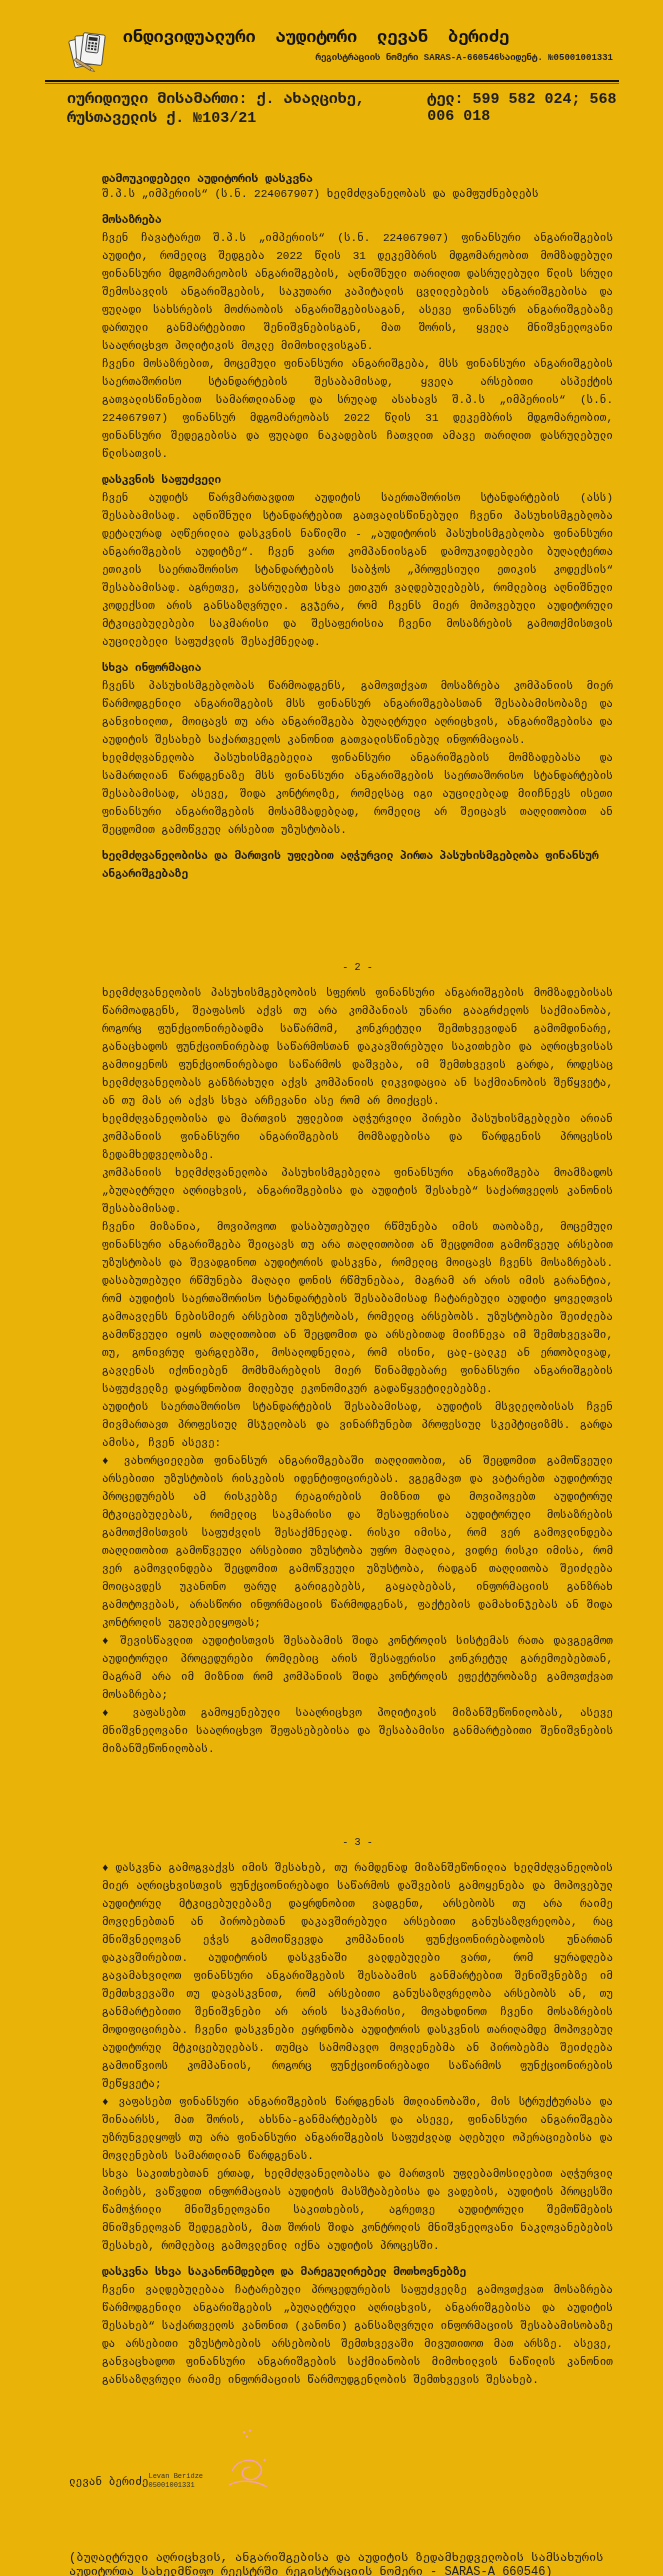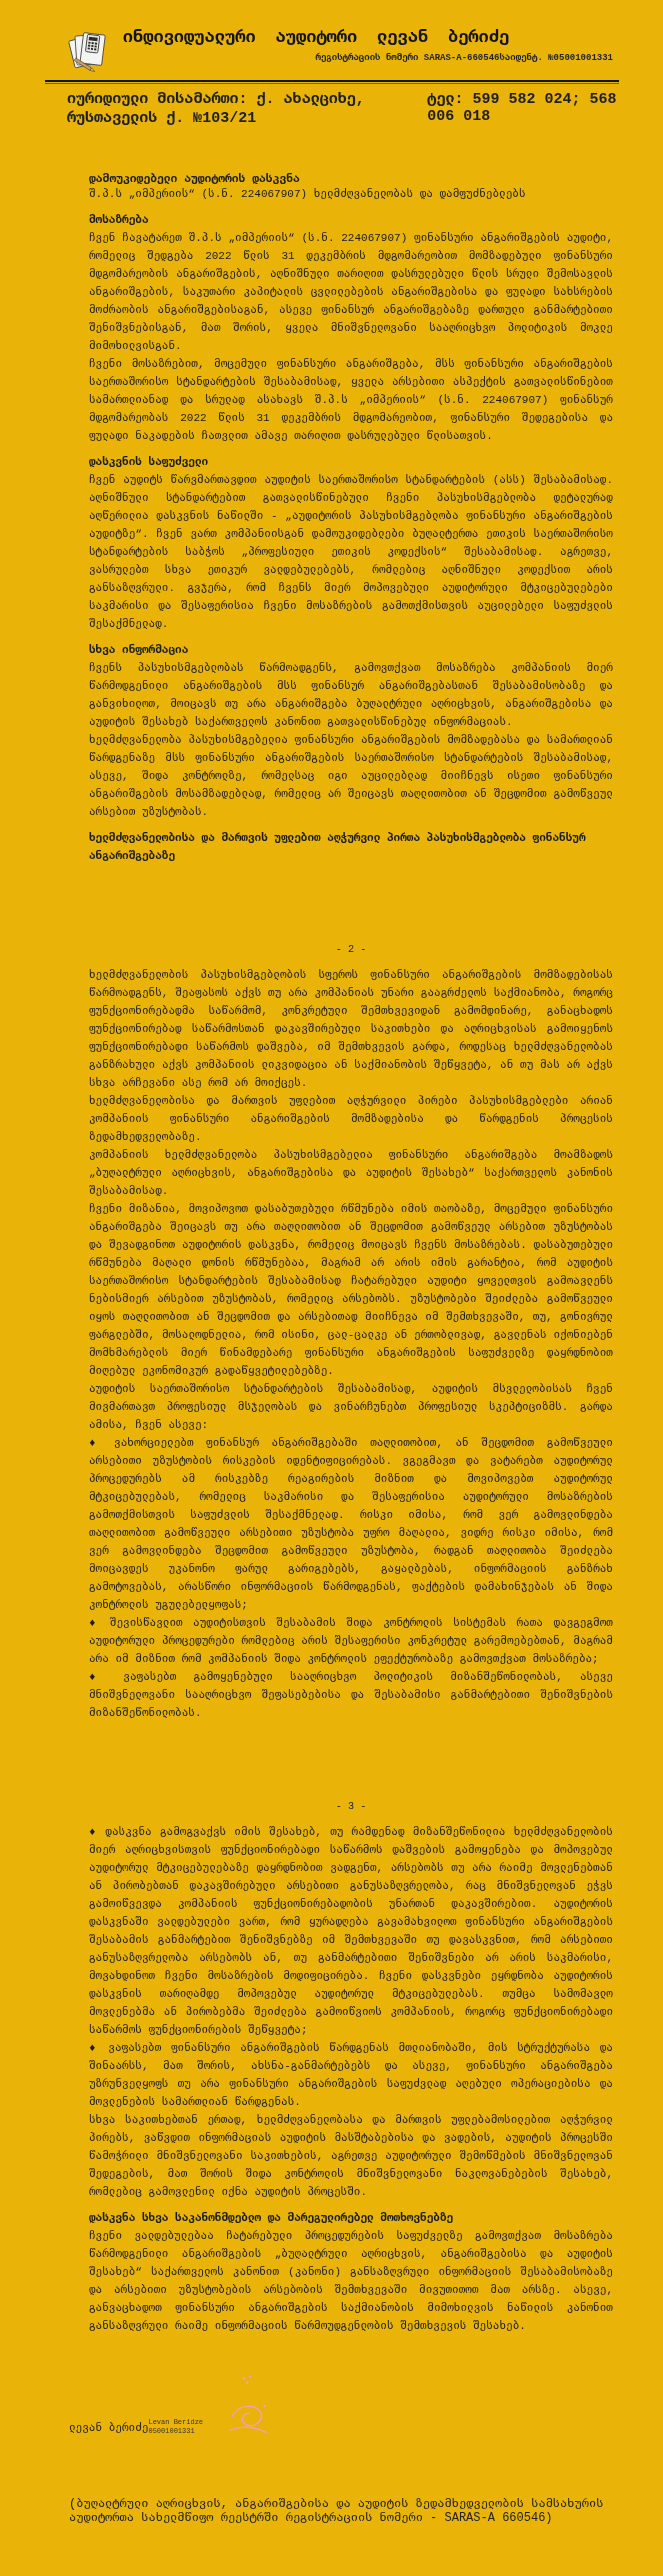--- a/index.html
+++ b/index.html
@@ -9,21 +9,21 @@
   }
   
   .header-row{display:flex;align-items:flex-start;padding:26px 51px 0 67px;}
   .logo{width:44px;height:45px;flex:0 0 auto;margin-right:11.7px;margin-top:1.5px;}
   .header-text{flex:1;min-width:0;}
   .header-title{font-size:17px;font-weight:bold;word-spacing:9.5px;white-space:nowrap;color:#141414;}
   .header-sub{display:flex;justify-content:flex-end;font-size:9px;font-weight:bold;margin-top:5.1px;color:#232323;}
   .double-rule{margin:7.3px 45px 0 45px;height:1.5px;border-top:2.9px solid #141414;border-bottom:0.7px solid #5a5a5a;}
   .address-row{display:flex;justify-content:space-between;padding:5.1px 47px 0 67px;font-size:15px;font-weight:bold;color:#202020;}
   
-  .doc{padding:0 51px 0 73px;margin-left:16px;}
+  .doc{padding:0 51px 0 102px;}
   .doc-title{font-weight:bold;font-size:11.3px;margin-top:45px;}
   .addressee{font-size:11px;margin-top:15.3px;}
   .blk{font-size:11px;line-height:18px;margin:0;}
   .blk-p,.blk-bullet{text-align:justify;}
   .blk-h2{font-weight:bold;margin-top:8px;}
   .blk-pagebreak{text-align:center;margin-top:76px;margin-bottom:6.6px;font-size:10.2px;}
   
   .signature-row{display:flex;align-items:center;margin:67px 0 0 69px;position:relative;height:51px;}
   .sig-name{font-size:11px;}
   .digital-sig{font-size:7px;line-height:8.8px;color:#333;}

